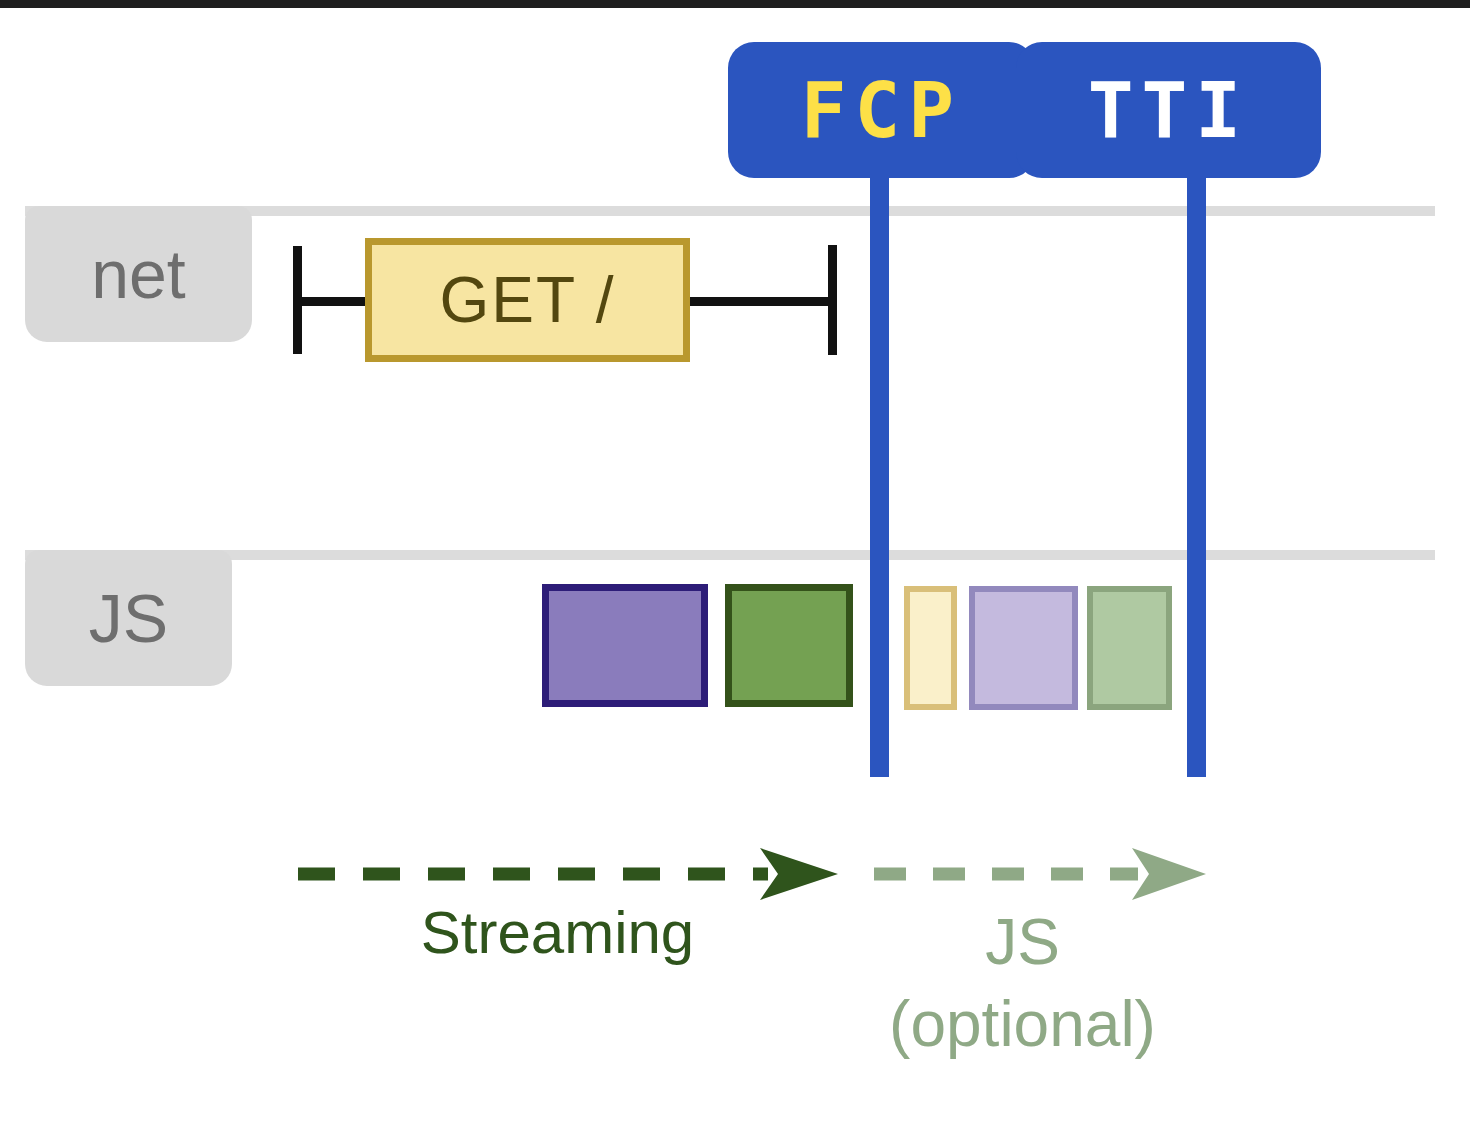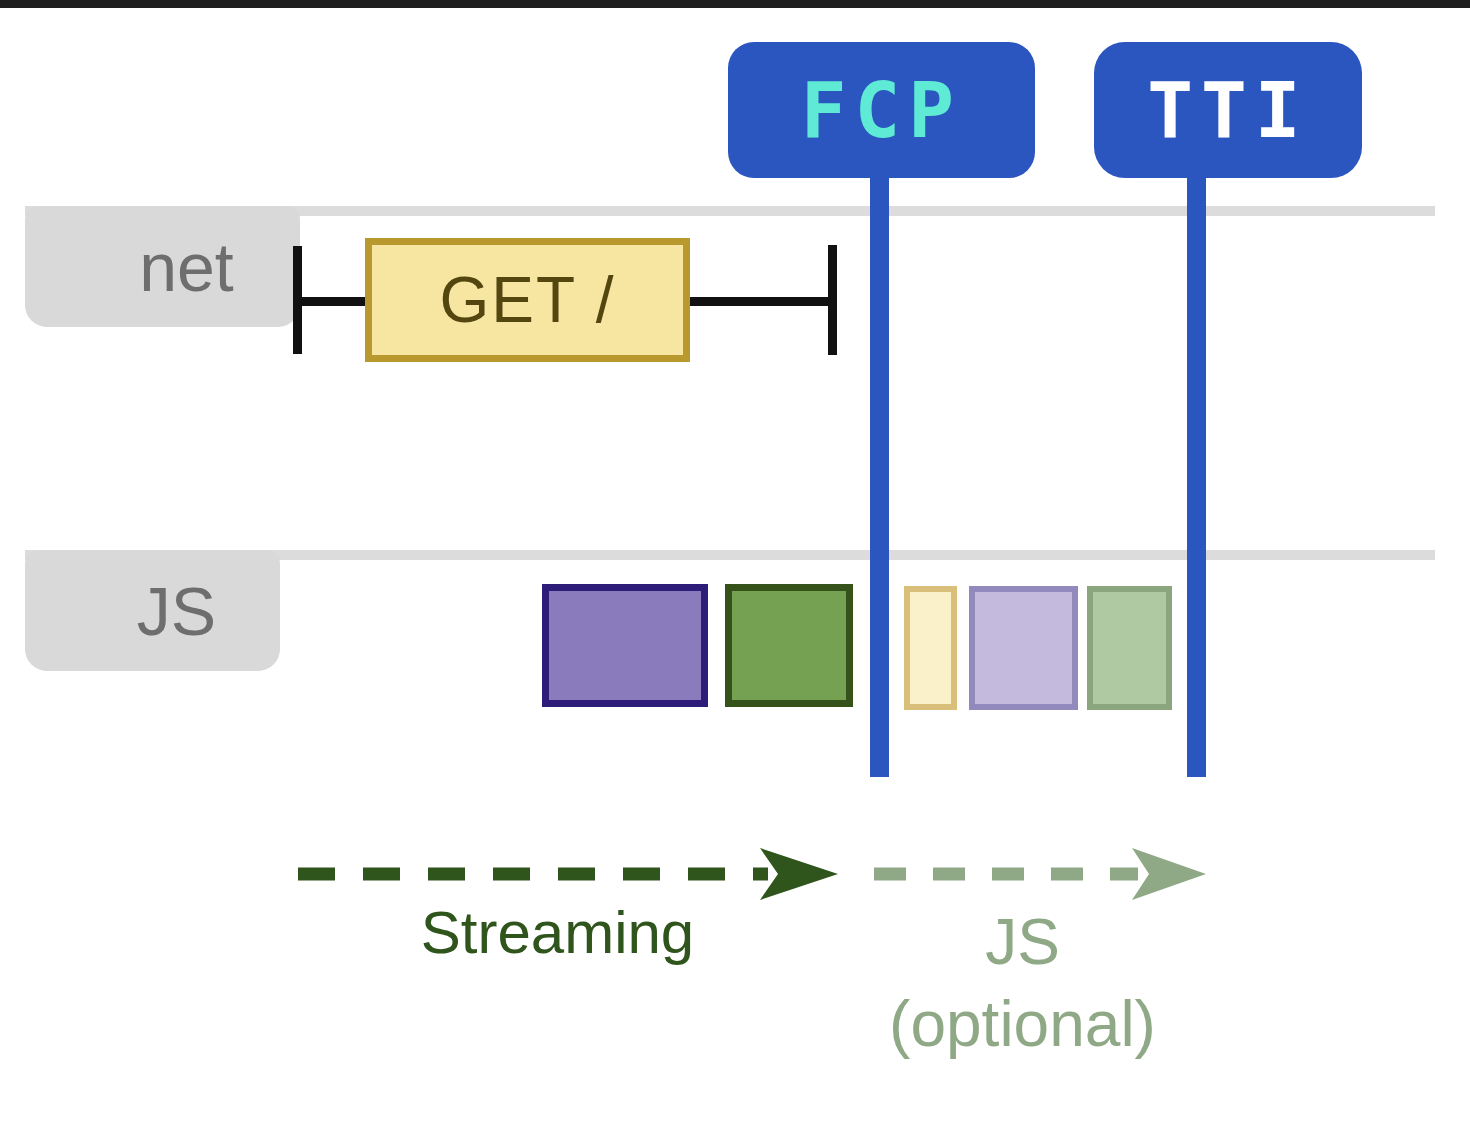--- a/index.html
+++ b/index.html
@@ -19,40 +19,39 @@
   
   .badge {
     top: 42px; height: 136px;
     border-radius: 26px;
     display: flex; align-items: center; justify-content: center;
     font-family: "DejaVu Sans Mono", monospace;
     font-weight: bold; font-size: 76px; letter-spacing: 8px;
     z-index: 6;
   }
   #badge-fcp { left: 728px; width: 307px; }
-  #badge-tti { left: 1094px; width: 268px; border-radius: 31px; }
+  #badge-tti { left: 1016px; width: 305px; }
 
   
   .stem { top: 168px; height: 609px; width: 19px; z-index: 5; }
   #stem-fcp { left: 870px; }
   #stem-tti { left: 1187px; }
 
   
   .track { left: 25px; width: 1410px; height: 10px; z-index: 1; }
   #track-net { top: 206px; }
   #track-js  { top: 550px; }
 
   
   .row-label {
-    height: 121px;
+    height: 136px;
     border-radius: 14px 14px 22px 22px;
     display: flex; align-items: center; justify-content: center;
     font-size: 68px;
     z-index: 2;
-    padding-left: 48px;
   }
   #label-net { left: 25px; top: 206px; width: 227px; }
   #label-js  { left: 25px; top: 550px; width: 207px; }
 
   
   .tick { width: 9px; z-index: 3; }
   #tick-start { left: 293px; top: 246px; height: 108px; }
   #tick-end   { left: 828px; top: 245px; height: 110px; }
   #connector  { left: 301px; top: 297px; width: 530px; height: 9px; z-index: 2; }
   #get-box {
@@ -84,21 +83,21 @@
 </head>
 <body>
 
 <div id="stage">
 
   <div class="abs" id="top-border" style="background: rgb(31, 31, 31);"></div>
 
   <div class="abs stem" id="stem-fcp" style="background: rgb(43, 85, 191);"></div>
   <div class="abs stem" id="stem-tti" style="background: rgb(43, 85, 191);"></div>
 
-  <div class="abs badge" id="badge-fcp" style="background: rgb(43, 85, 191); color: #5eead4;">FCP</div>
+  <div class="abs badge" id="badge-fcp" style="background: rgb(43, 85, 191); color: #fde047;">FCP</div>
   <div class="abs badge" id="badge-tti" style="background: rgb(43, 85, 191); color: rgb(255, 255, 255);">TTI</div>
 
   <div class="abs track" id="track-net" style="background: rgb(220, 220, 220);"></div>
   <div class="abs row-label" id="label-net" style="background: rgb(217, 217, 217); color: rgb(110, 110, 110);">net</div>
 
   <div class="abs tick" id="tick-start" style="background: rgb(17, 17, 17);"></div>
   <div class="abs" id="connector" style="background: rgb(17, 17, 17);"></div>
   <div class="abs tick" id="tick-end" style="background: rgb(17, 17, 17);"></div>
 
   <div class="abs" id="get-box" style="background: rgb(247, 229, 162); border-color: rgb(185, 152, 46); color: rgb(83, 71, 15); margin-left: 18px;">GET /</div>

